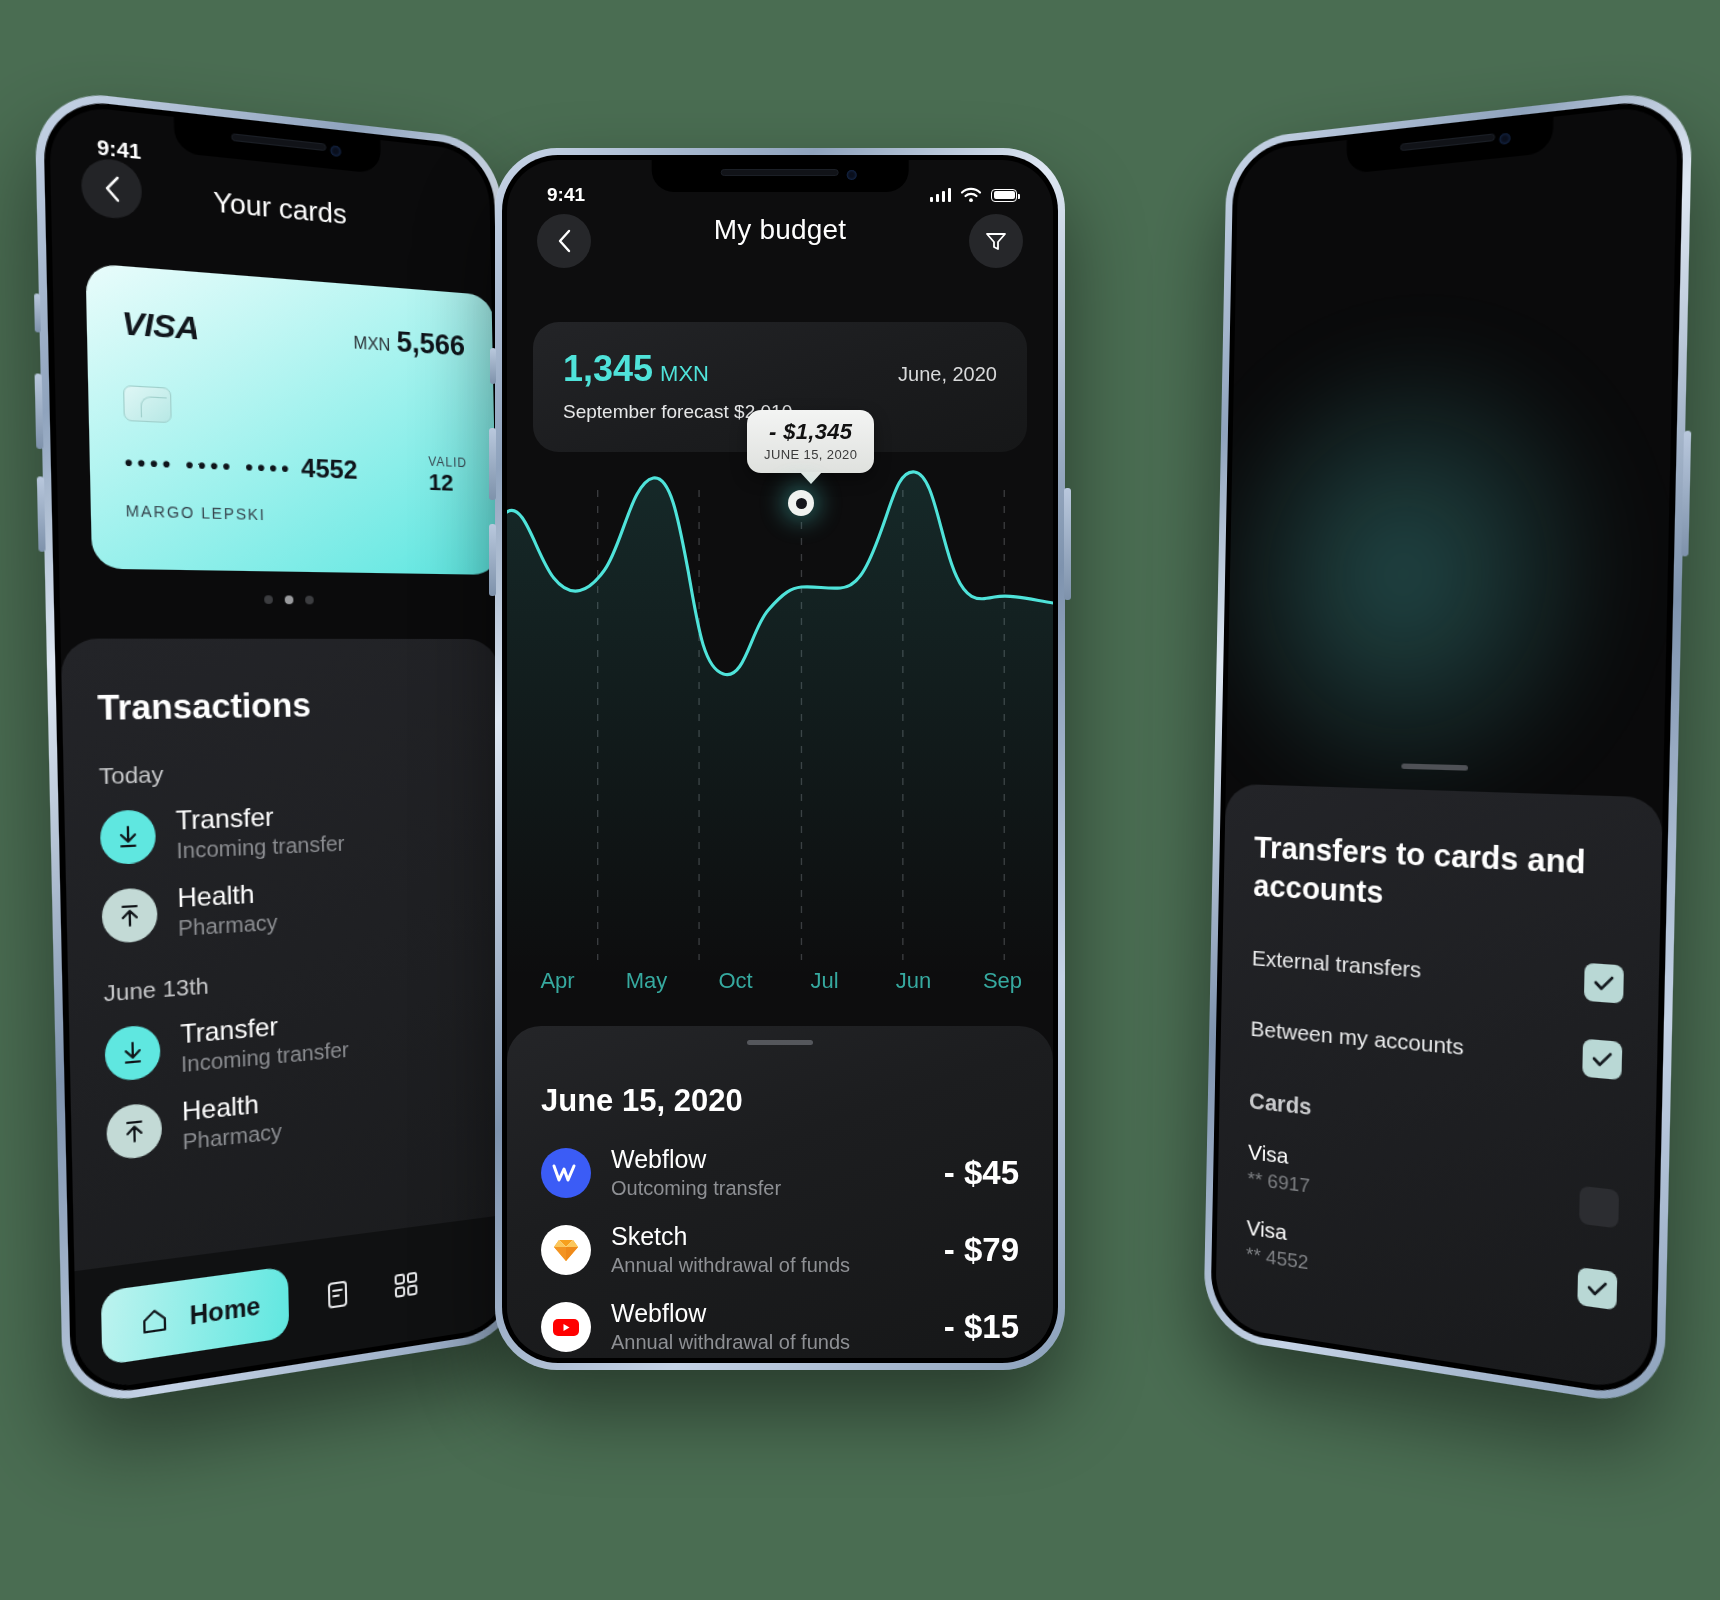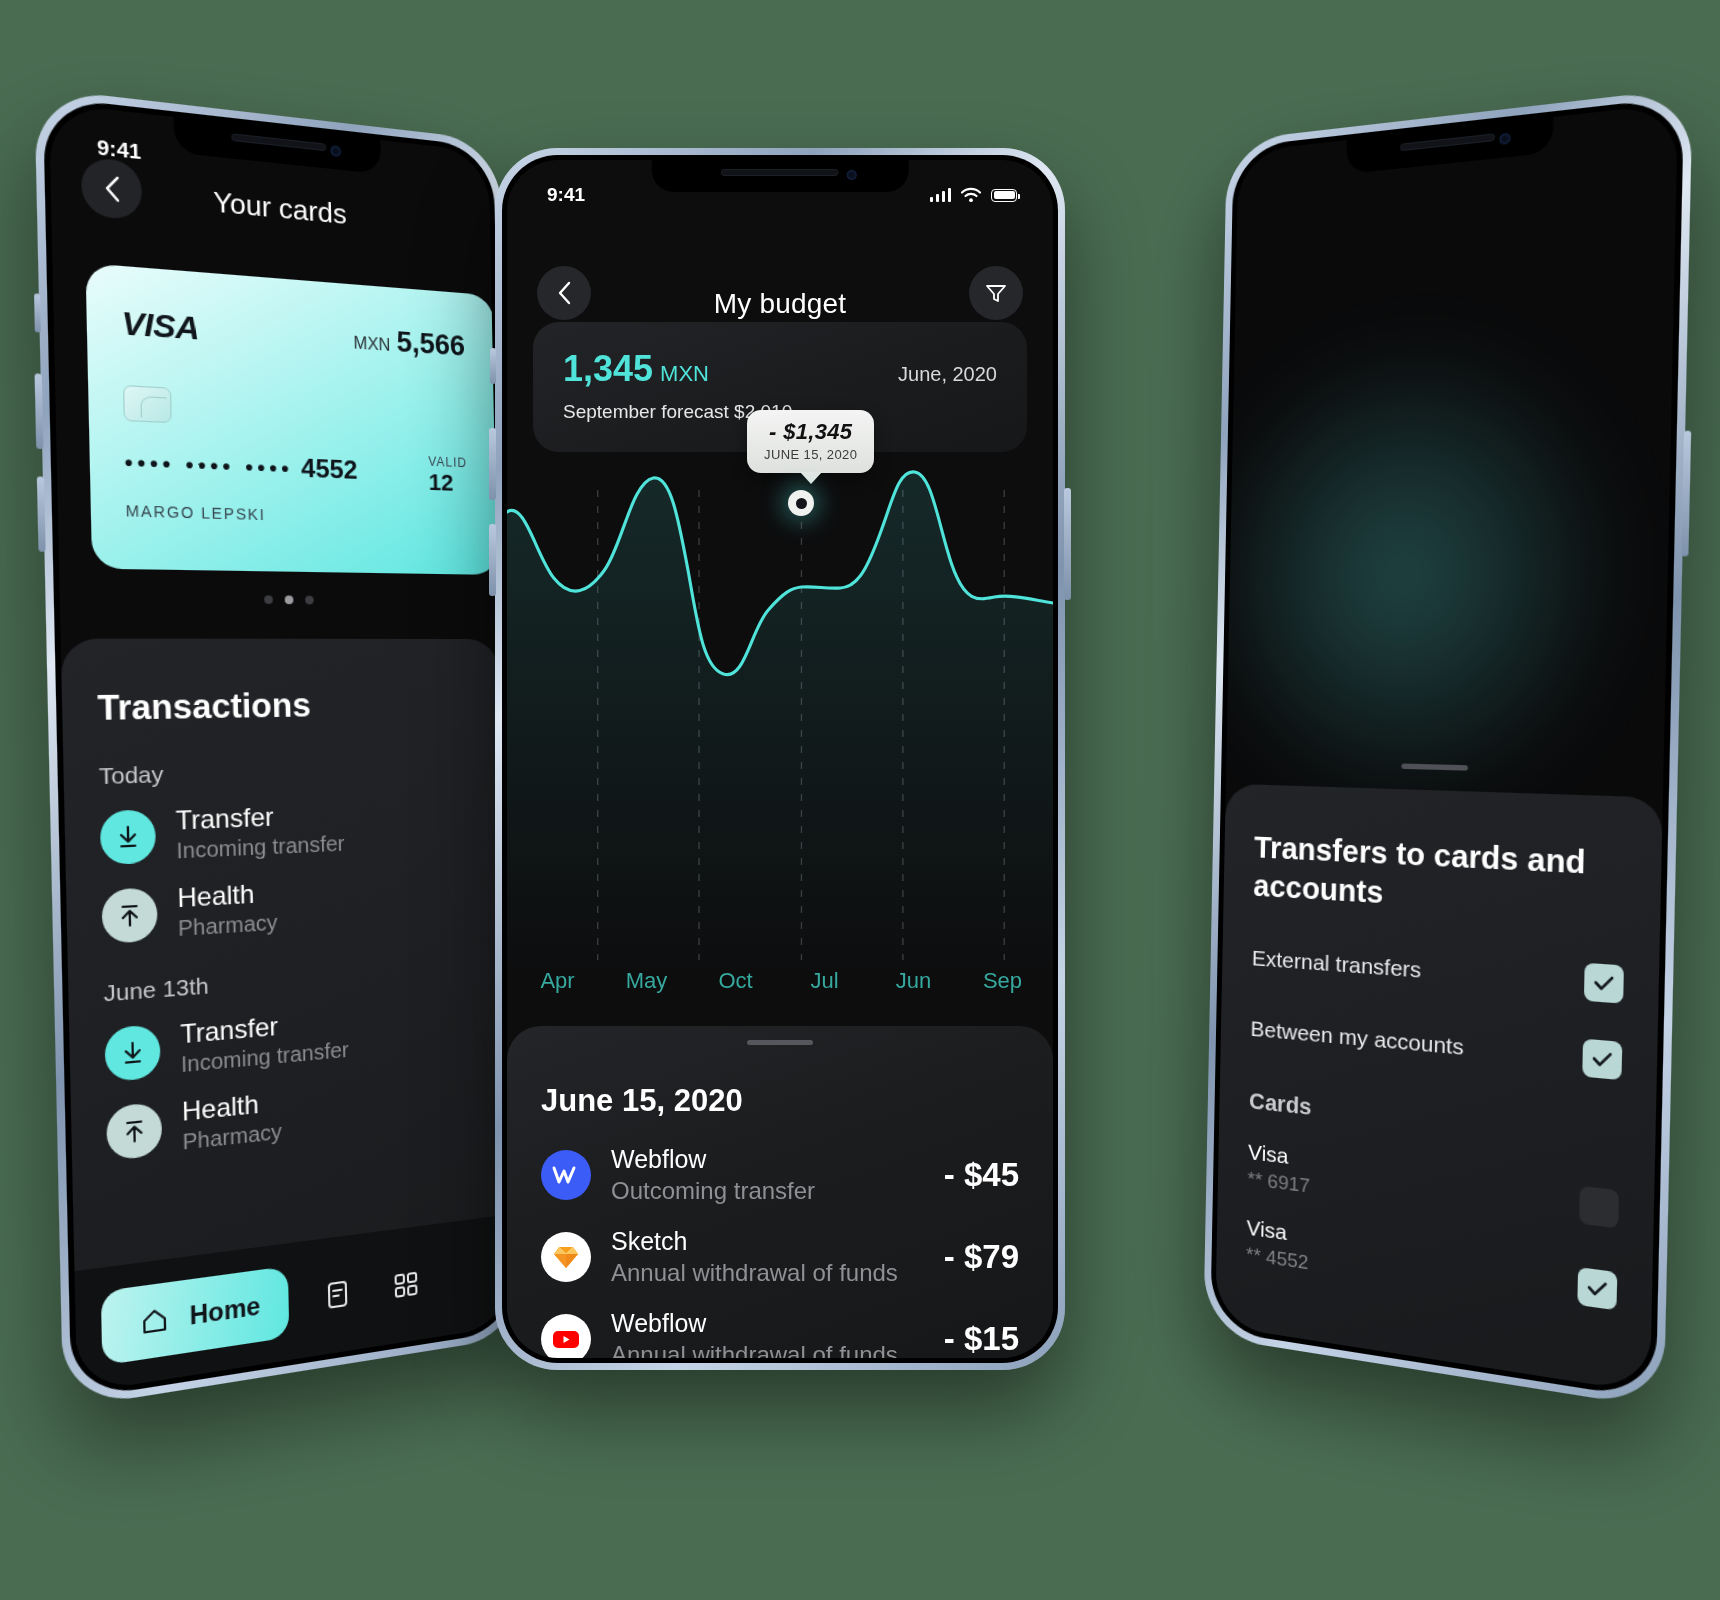--- a/index.html
+++ b/index.html
@@ -71,22 +71,22 @@
   .bars i:nth-child(3){height:11px} .bars i:nth-child(4){height:14px}
   .batt{ width:26px; height:13px; border:1.6px solid #fff; border-radius:4px; position:relative; }
   .batt::after{ content:""; position:absolute; right:-4px; top:4px; width:2px; height:5px; background:#fff; border-radius:0 1px 1px 0;}
   .batt i{ position:absolute; inset:1.5px; background:#fff; border-radius:2px; display:block;}
 
   
   #phone-center{ left:495px; top:148px; width:570px; height:1222px; z-index:30; }
   #phone-center .screen{ background:#0d0d0e; }
 
   .navbar{
-    position:absolute; top:64px; left:0; right:0; height:96px;
-    display:flex; align-items:flex-end; justify-content:space-between;
+    position:absolute; top:54px; left:0; right:0; height:96px;
+    display:flex; align-items:flex-start; justify-content:space-between;
     padding:0 30px; z-index:25;
   }
   .round-btn{
     width:54px; height:54px; border-radius:50%;
     background:#26272a; display:flex; align-items:center; justify-content:center;
     cursor:pointer;
   }
   .nav-title{ color:#fff; font-size:28px; font-weight:400; letter-spacing:.2px; }
 
   .budget-card{
@@ -145,21 +145,21 @@
   }
   .grabber{
     width:66px; height:5px; border-radius:3px; background:#55575c;
     margin:14px auto 0;
   }
   .sheet h2{ color:#fff; font-size:31px; font-weight:700; margin:38px 0 26px; }
   .tx{ display:flex; align-items:center; margin-bottom:22px; }
   .tx-ico{ width:50px; height:50px; border-radius:50%; flex:0 0 50px; display:flex; align-items:center; justify-content:center; }
   .tx-mid{ flex:1; margin-left:20px; }
   .tx-name{ color:#fff; font-size:25px; }
-  .tx-sub{ color:#8e9094; font-size:24px; margin-top:3px; }
+  .tx-sub{ color:#8e9094; font-size:20px; margin-top:3px; }
   .tx-amt{ color:#fff; font-size:33px; font-weight:600; white-space:nowrap; }
 
   
   #phone-left{
     left:82px; top:160px; width:430px; height:1160px; z-index:10;
     transform:perspective(1500px) rotateY(19deg) rotateZ(-1.2deg) scale(1.03);
     transform-origin:right center;
   }
   #phone-left .screen{ background:#0b0b0c; }
   .left-title{ position:absolute; top:58px; left:0; right:0; text-align:center; color:#fff; font-size:26px; z-index:24; }

